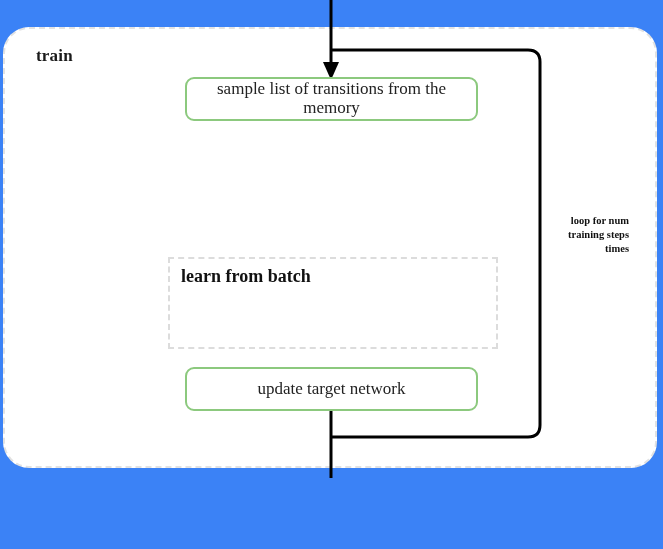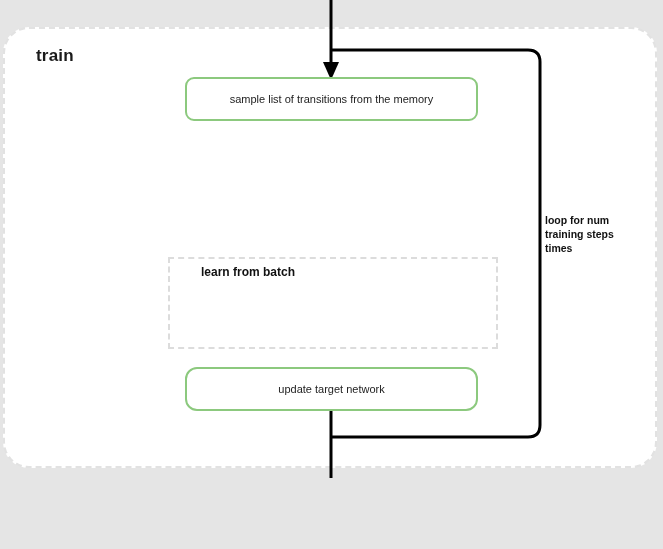--- a/index.html
+++ b/index.html
@@ -11,21 +11,22 @@
     width: 663px;
     height: 549px;
     overflow: hidden;
     font-family: "Liberation Sans", sans-serif;
   }
 
   #canvas {
     position: relative;
     width: 663px;
     height: 549px;
-    background: #e5e5e5;
+    background: #3b82f6;
+    font-family: Liberation Serif, serif;
   }
 
   
   .scope-box {
     position: absolute;
     left: 3px;
     top: 27px;
     width: 654px;
     height: 441px;
     box-sizing: border-box;
@@ -53,73 +54,72 @@
     box-sizing: border-box;
     background: #ffffff;
     border: 2.5px solid #8cc97e;
     border-radius: 9px;
     display: flex;
     align-items: center;
     justify-content: center;
     z-index: 5;
   }
   .step-box span {
-    font-size: 11px;
+    font-size: 17px;
     color: #222222;
     line-height: 1.1;
-    text-align: right;
+    text-align: center;
   }
   #step-1 { top: 77px; }
   #step-2 { top: 137px; }
   #step-3 { top: 197px; }
-  #step-4 { top: 367px; border-radius: 12px; }
+  #step-4 { top: 367px; }
 
   
   .group-box {
     position: absolute;
     left: 168px;
     top: 257px;
     width: 330px;
     height: 92px;
     box-sizing: border-box;
     background: #ffffff;
     border: 2px dashed #dcdcdc;
     z-index: 4;
   }
   .group-title {
     position: absolute;
     left: 181px;
     top: 264px;
     width: 150px;
-    font-size: 12px;
+    font-size: 18px;
     font-weight: bold;
     color: #111111;
     line-height: 1.42;
     z-index: 6;
-    margin-left: 20px;
   }
 
   
   #wires {
     position: absolute;
     left: 0;
     top: 0;
     width: 663px;
     height: 549px;
     z-index: 3;
     pointer-events: none;
   }
 
   
   .loop-label {
     position: absolute;
     left: 545px;
     top: 214px;
     width: 84px;
-    text-align: left;
+    text-align: right;
     font-size: 10.5px;
     font-weight: bold;
     color: #111111;
     line-height: 1.33;
     z-index: 6;
   }
 </style>
 </head>
 <body>
 

